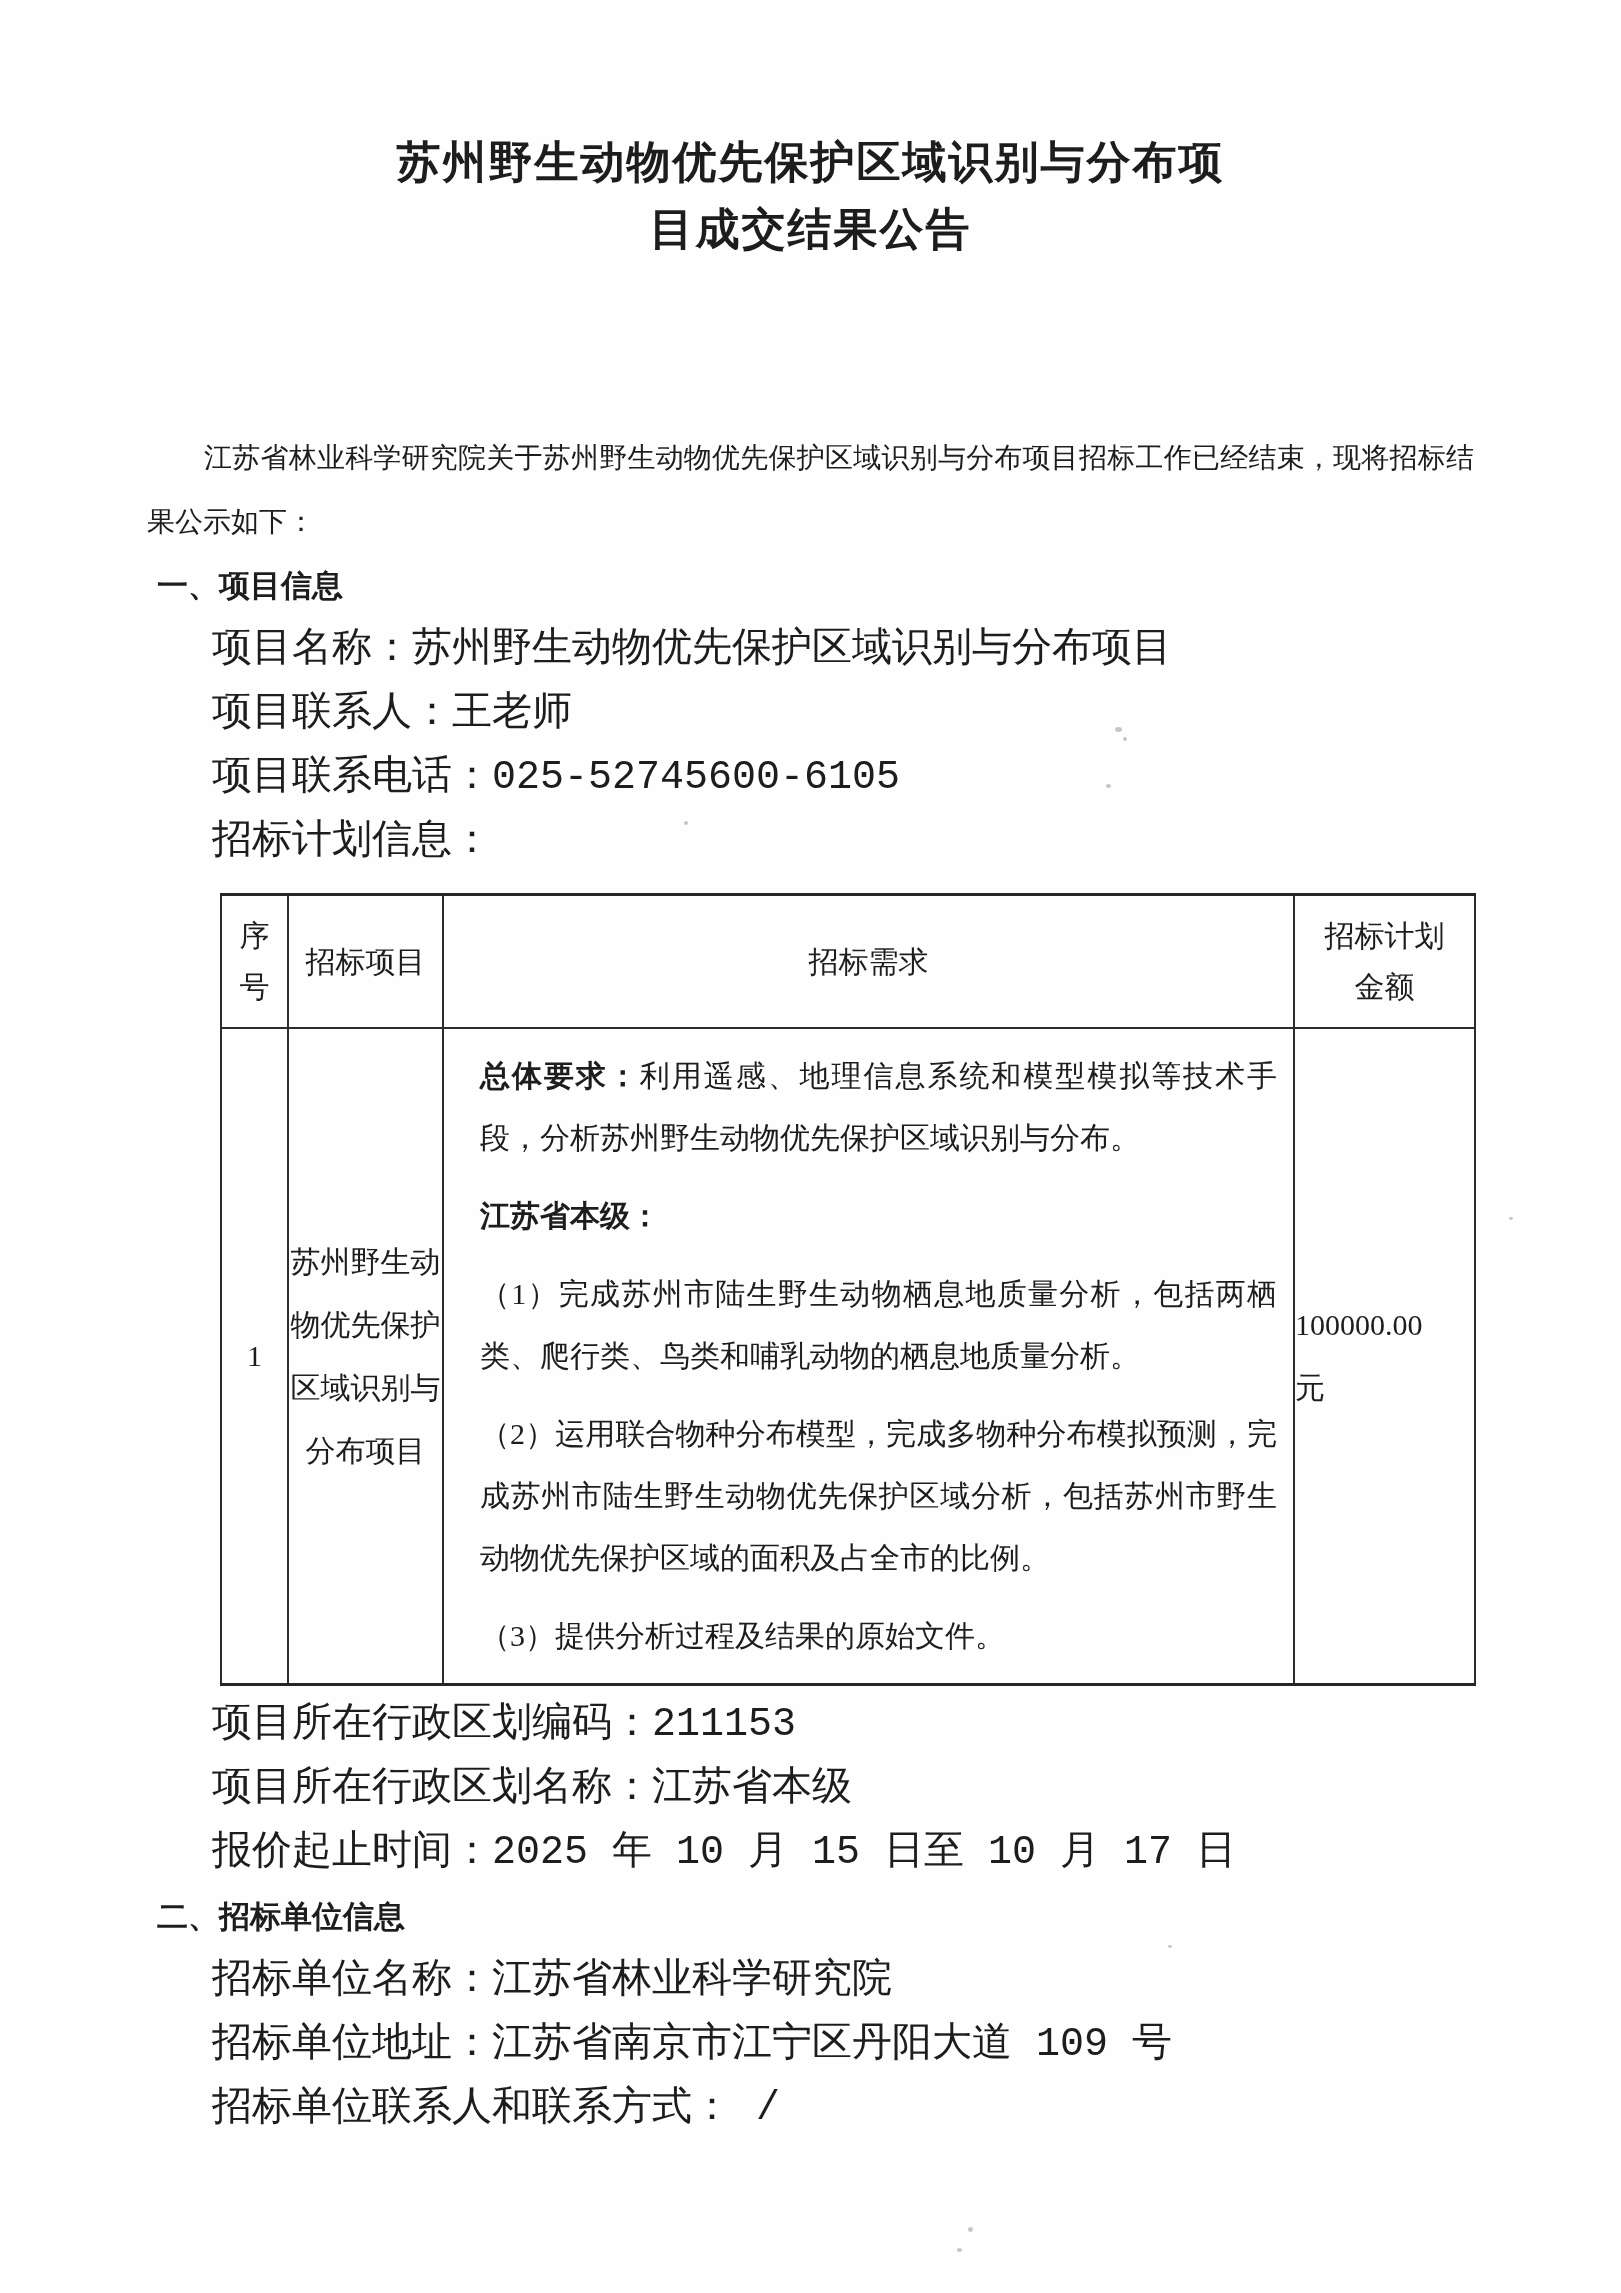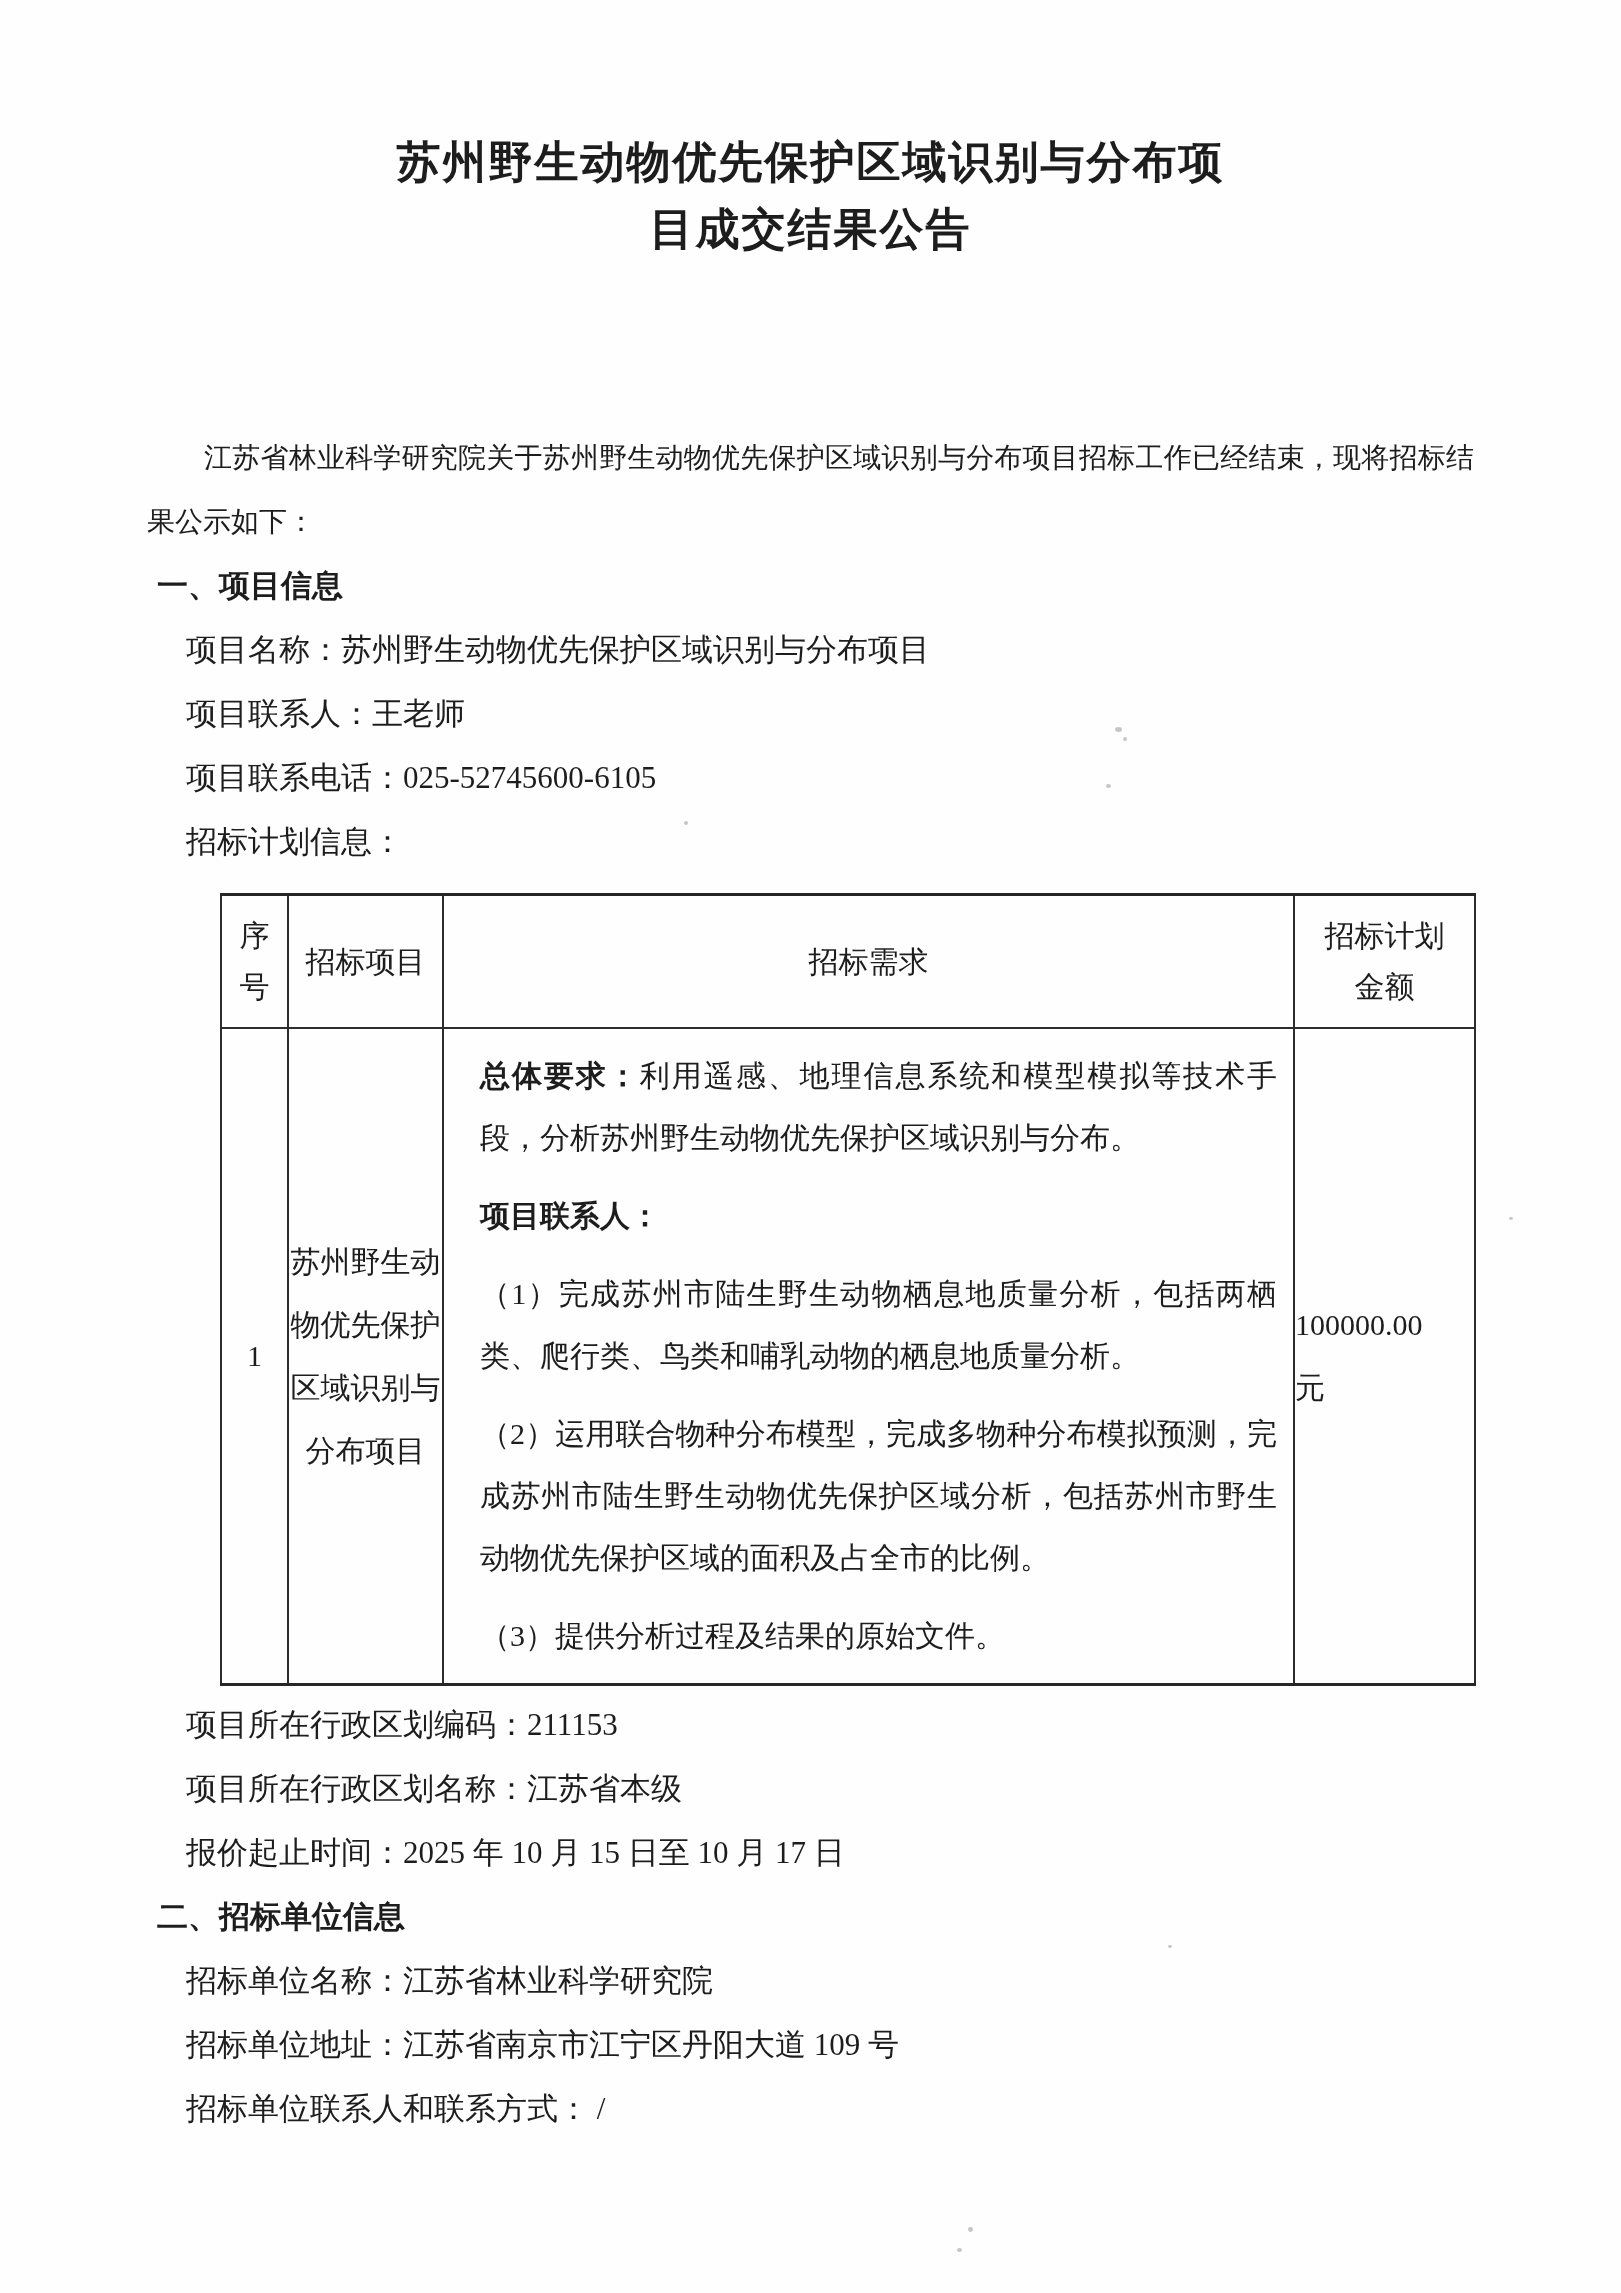--- a/index.html
+++ b/index.html
@@ -33,24 +33,25 @@
     text-indent:57px;
     text-align:justify;
   }
   .sec-heading{
     font-size:31px;
     font-weight:700;
     line-height:64px;
     margin:0 0 0 10px;
   }
   .detail{
-    font-size:31px;
+    font-size:40px;
     line-height:64px;
-    margin-left:39px;
+    margin-left:65px;
     white-space:pre-wrap;
+    font-family:Liberation Mono, monospace;
   }
   table.plan{
     table-layout:fixed;
     border-collapse:collapse;
     width:1254px;
     margin:18.6px 0 0 73px;
     border-top:3.9px solid #262626;
     border-bottom:3.9px solid #262626;
   }
   table.plan th, table.plan td{
@@ -118,21 +119,21 @@
         <th>招标需求</th>
         <th><span style="display:inline-block;width:127px;line-height:51px;">招标计划金额</span></th>
       </tr>
     </thead>
     <tbody>
       <tr>
         <td class="cell-index">1</td>
         <td class="cell-project">苏州野生动物优先保护区域识别与分布项目</td>
         <td class="cell-req">
             <p class="req-line"><b>总体要求：</b>利用遥感、地理信息系统和模型模拟等技术手段，分析苏州野生动物优先保护区域识别与分布。</p>
-            <p class="req-line"><b>项目联系人：</b></p>
+            <p class="req-line"><b>江苏省本级：</b></p>
             <p class="req-line">（1）完成苏州市陆生野生动物栖息地质量分析，包括两栖类、爬行类、鸟类和哺乳动物的栖息地质量分析。</p>
             <p class="req-line">（2）运用联合物种分布模型，完成多物种分布模拟预测，完成苏州市陆生野生动物优先保护区域分析，包括苏州市野生动物优先保护区域的面积及占全市的比例。</p>
             <p class="req-line">（3）提供分析过程及结果的原始文件。</p>
           </td>
         <td class="cell-amount">
           <div>100000.00</div>
           <div>元</div>
         </td>
       </tr>
     </tbody>

